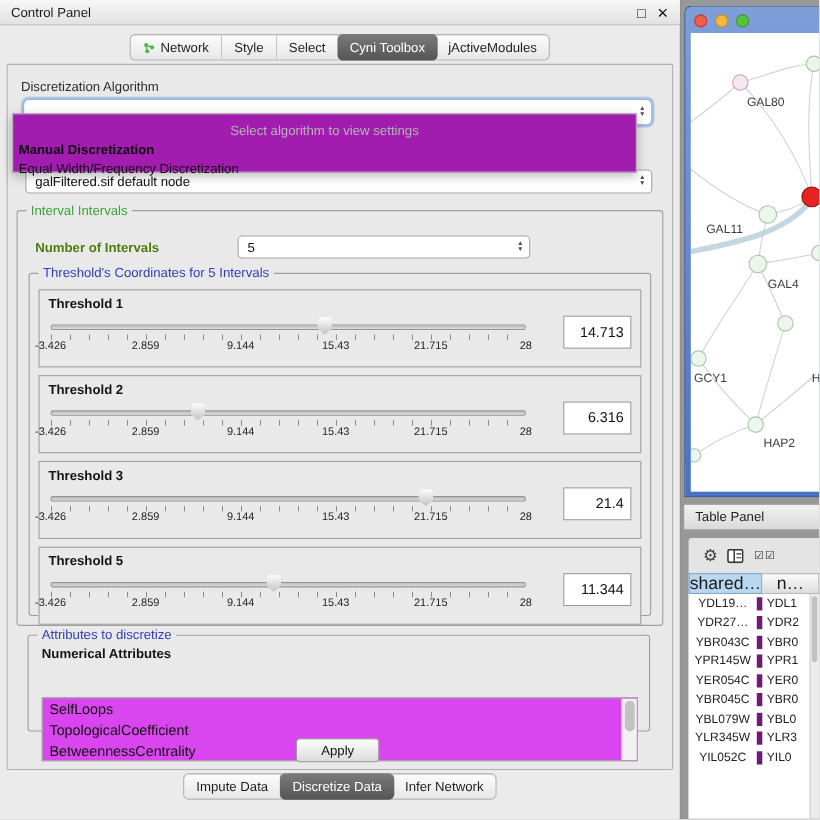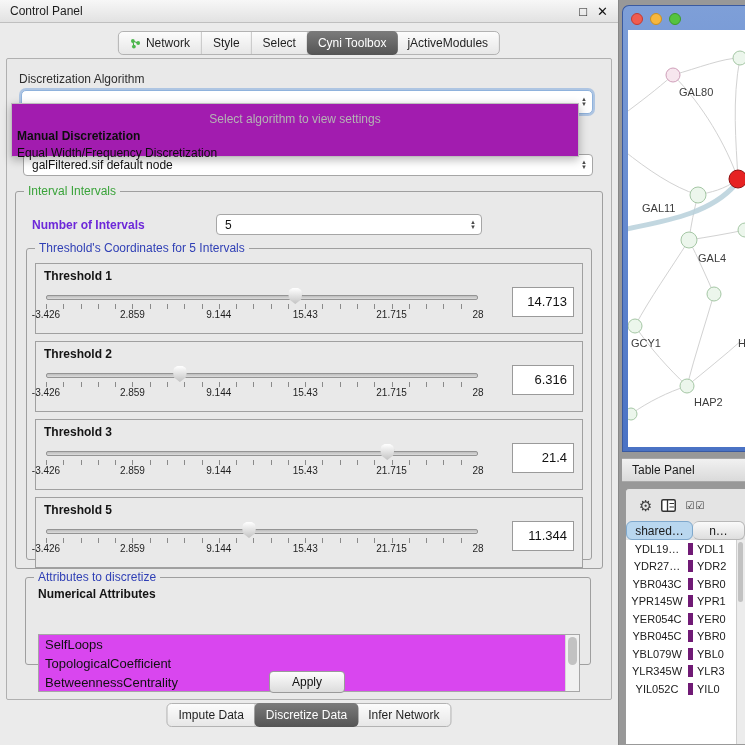--- a/index.html
+++ b/index.html
@@ -35,21 +35,21 @@
   .td-label{position:absolute;left:16px;top:80px;font-size:12px;color:#2e2e2e;}
   .td-combo{position:absolute;left:16px;top:95px;width:570px;height:22px;}
 
   .group{position:absolute;border:1px solid #9f9f9f;border-radius:3px;box-sizing:border-box;}
   .legend{position:absolute;top:-8px;left:8px;background:#e9e9e9;padding:0 4px;font-size:12px;white-space:nowrap;}
   .legend.green{color:#3aa33a;}
   .legend.blue{color:#2f3fb5;}
 
   .interval-group{left:8px;top:132px;width:588px;height:378px;}
   .ni-row{position:absolute;left:16px;top:22px;right:16px;display:flex;align-items:center;}
-  .ni-label{font-size:12px;font-weight:bold;color:#6d28d9;width:184px;}
+  .ni-label{font-size:12px;font-weight:bold;color:#4d7c0f;width:184px;}
   .ni-combo{width:266px;height:21px;}
 
   .thresholds-group{left:10px;top:56px;right:10px;bottom:8px;}
   .t-box{height:64px;margin:0 8px 7px 8px;border:1px solid #a0a0a0;background:#e9e9e9;padding:5px 8px 0 8px;box-sizing:content-box;}
   .thresholds-group .t-box:first-of-type{margin-top:14px;}
   .t-label{font-size:12px;font-weight:bold;color:#141414;margin-bottom:3px;}
   .t-row{display:flex;align-items:flex-start;}
   .slider{position:relative;width:432px;height:36px;margin-left:2px;}
   .track{position:absolute;left:0;right:0;top:9px;height:3px;background:linear-gradient(#bdbdbd,#dcdcdc);border:1px solid #949494;border-radius:2px;}
   .thumb{position:absolute;top:2px;width:14px;height:16px;transform:translateX(-50%);background:linear-gradient(#ffffff,#c3c3c3);clip-path:polygon(50% 100%,8% 72%,0 38%,8% 12%,30% 0,70% 0,92% 12%,100% 38%,92% 72%);filter:drop-shadow(0 0 1px #6e6e6e);}
@@ -77,21 +77,21 @@
   .net-canvas{position:absolute;left:5px;top:24px;width:118px;height:417px;background:#ffffff;overflow:hidden;}
   .net-svg{display:block;width:118px;height:417px;}
 
   
   .table-panel-bar{position:absolute;left:622px;top:458px;width:123px;height:24px;background:linear-gradient(#f1f1f1,#dadada);border-top:1px solid #a8a8a8;border-bottom:1px solid #a8a8a8;display:flex;align-items:center;padding-left:10px;font-size:12px;color:#1d1d1d;box-sizing:border-box;}
   .table-window{position:absolute;left:625px;top:488px;width:120px;height:257px;background:#e4e4e4;border:1px solid #999;border-right:none;border-radius:4px 0 0 0;box-sizing:border-box;}
   .tw-toolbar{height:33px;display:flex;align-items:center;gap:9px;padding-left:13px;}
   .gear{font-size:15px;color:#3d3d3d;line-height:1;}
   .cb-pair{font-size:10px;color:#333;letter-spacing:1px;}
   .thead{display:flex;height:19px;margin-top:-1px;}
-  .th{font-size:12px;display:flex;align-items:center;justify-content:center;box-sizing:border-box;color:#1b1b1b;overflow:hidden;white-space:nowrap;border-radius:6px;}
+  .th{font-size:16px;display:flex;align-items:center;justify-content:center;box-sizing:border-box;color:#1b1b1b;overflow:hidden;white-space:nowrap;}
   .th1{width:67px;background:#b9d7ef;border:1px solid #7fa8cc;}
   .th2{flex:1;background:linear-gradient(#fafafa,#dedede);border:1px solid #b8b8b8;border-left:none;}
   .tbody{position:absolute;left:0;right:8px;top:51px;bottom:0;background:#fff;overflow:hidden;}
   .trow{display:flex;height:17.5px;align-items:center;}
   .tc{font-size:11px;color:#202020;overflow:hidden;white-space:nowrap;box-sizing:border-box;}
   .tc1{width:67px;text-align:center;border-right:5px solid #701a75;}
   .tc2{flex:1;padding-left:4px;}
   .tw-sb{position:absolute;right:0;top:51px;bottom:0;width:8px;background:#ececec;border-left:1px solid #cfcfcf;}
   .tw-sb .sb-thumb{left:1px;width:5px;height:60px;}
 </style>

